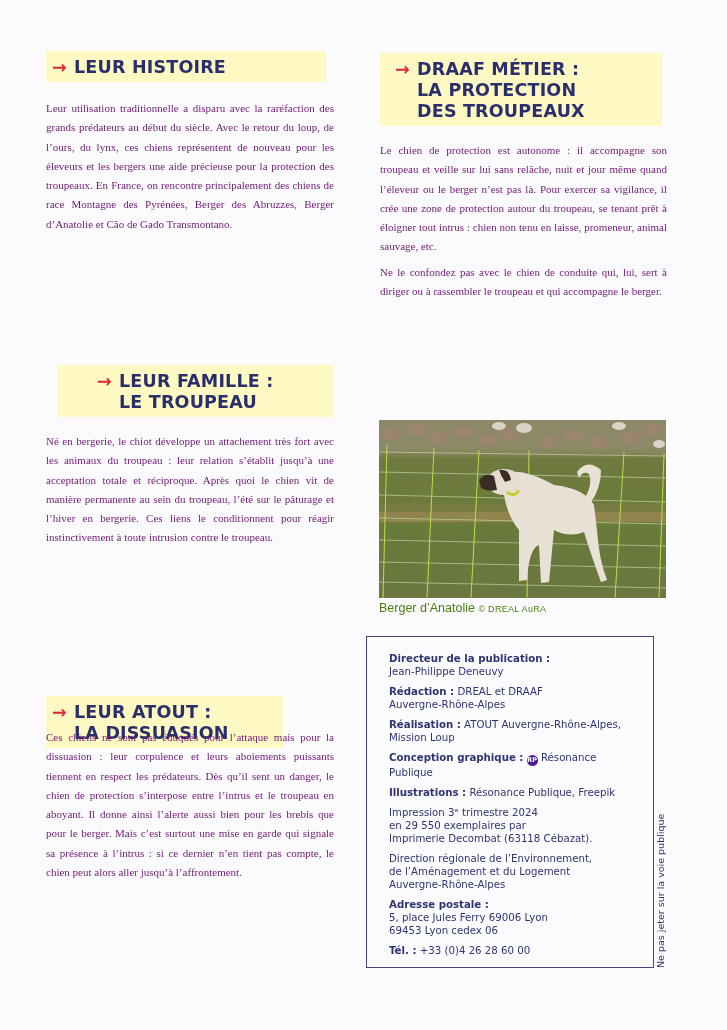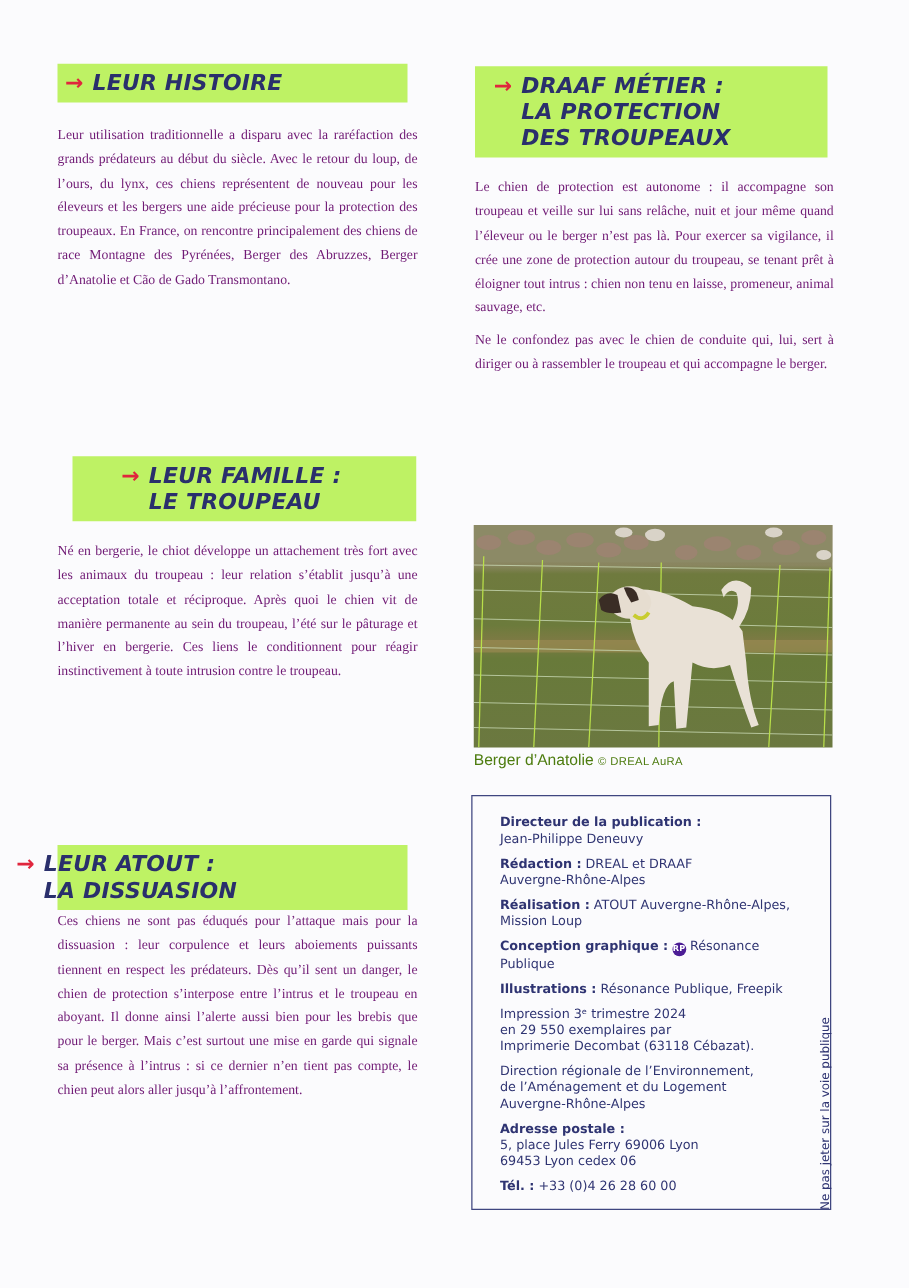--- a/index.html
+++ b/index.html
@@ -4,24 +4,23 @@
   <style>
     html, body { margin: 0; padding: 0; }
     body {
       width: 727px; height: 1030px; position: relative; overflow: hidden;
       background: #fbfbfd;
       font-family: "Liberation Sans", sans-serif;
       color: #2b2e6e;
     }
     .heading {
       position: absolute;
-      background: #bef264;
+      background: #fef9c3;
       padding: 6px 0 6px 0;
       box-sizing: border-box;
-      font-style: italic;
     }
     .heading .line {
       display: block;
       font-family: "DejaVu Sans", sans-serif;
       font-weight: bold;
       font-size: 17.5px;
       line-height: 21px;
       color: #2a2f6c;
       letter-spacing: 0.2px;
       white-space: nowrap;
@@ -46,42 +45,42 @@
     .body-text p + p { margin-top: 6px; }
 
     #h-histoire { left: 46px; top: 51px; width: 280px; height: 31px; padding-left: 75px; }
     #h-histoire .line { margin-left: -47px; }
     #t-histoire { left: 46px; top: 99px; width: 288px; }
 
     #h-famille { left: 58px; top: 365px; width: 275px; height: 52px; padding-left: 108px; }
     #h-famille .line { margin-left: -47px; }
     #t-famille { left: 46px; top: 432px; width: 288px; }
 
-    #h-atout { left: 46px; top: 676px; width: 280px; height: 52px; padding-left: 36px; }
+    #h-atout { left: 46px; top: 696px; width: 237px; height: 52px; padding-left: 75px; }
     #h-atout .line { margin-left: -47px; }
     #t-atout { left: 46px; top: 728px; width: 288px; }
 
     #h-metier { left: 380px; top: 53px; width: 282px; height: 73px; padding-left: 37px; }
     #t-metier { left: 380px; top: 141px; width: 287px; }
 
     .photo {
       position: absolute; left: 379px; top: 420px; width: 287px; height: 178px;
       overflow: hidden;
       background: linear-gradient(#7f7a56 0%, #8a8660 18%, #6f7a3e 22%, #6c7b3c 45%, #7d7a44 52%, #687a3a 60%, #6b7840 100%);
     }
     .photo svg { display: block; }
     .caption {
       position: absolute; left: 379px; top: 601px;
       font-family: Liberation Sans, sans-serif;
       font-size: 12.5px; color: #4d7c0f;
     }
     .caption .credit { font-size: 9px; letter-spacing: 0.3px; }
 
     .colophon {
-      position: absolute; left: 377px; top: 636px; width: 288px; height: 332px;
+      position: absolute; left: 366px; top: 636px; width: 288px; height: 332px;
       border-left: 1.5px solid #3f4680;
       border-right: 1.5px solid #3f4680;
       border-top: 1.5px solid #3f4680;
       border-bottom: 1.5px solid #3f4680;
       box-sizing: border-box;
       padding: 15px 10px 0 22px;
       font-family: "DejaVu Sans", sans-serif;
       font-size: 10.2px;
       line-height: 13px;
       color: #2f3472;

